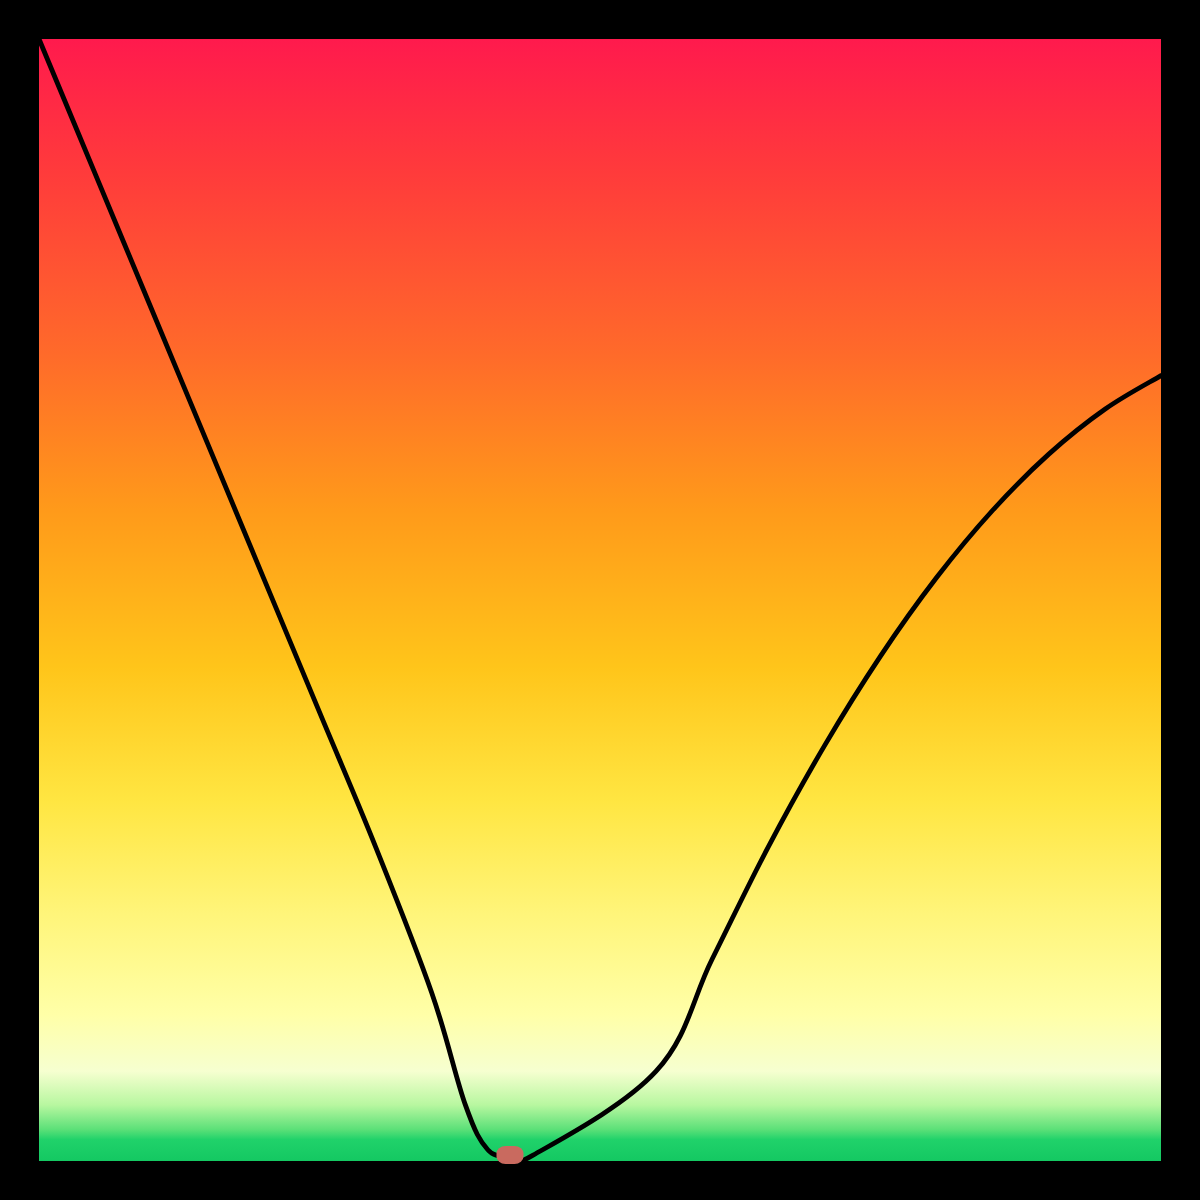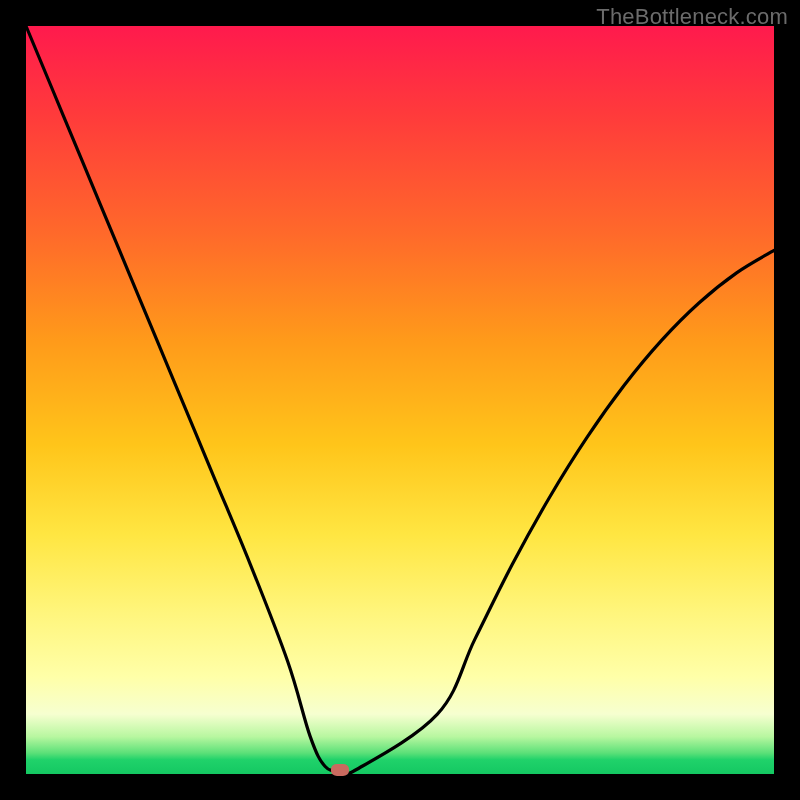--- a/index.html
+++ b/index.html
@@ -61,20 +61,19 @@
     height: 12px;
     border-radius: 6px / 5px;
     background: #c96a5f;
     transform: translate(-50%, -50%);
   }
 </style>
 </head>
 <body>
 
 <div class="frame">
-  <div class="watermark">TheBottleneck.com</div>
   <div class="plot">
     <svg class="curve" viewBox="0 0 748 748" preserveAspectRatio="none">
       <path id="curve-path" d="M 0,0 C 6.731999999999999,16.156799999999997 23.936,57.4464 37.4,89.75999999999999 C 50.864,122.07359999999998 61.336,147.20639999999997 74.8,179.51999999999998 C 88.264,211.8336 98.736,236.96639999999996 112.2,269.28 C 125.664,301.5936 136.136,326.72639999999996 149.6,359.03999999999996 C 163.064,391.3536 173.536,416.4864 187,448.8 C 200.464,481.1136 210.936,504.9 224.4,538.56 C 237.864,572.2199999999999 251.02880000000002,604.8327999999999 261.8,635.8 C 272.57120000000003,666.7672 277.50800000000004,691.7504 284.24,710.6 C 290.972,729.4496 293.8144,734.4612 299.2,740.52 C 304.5856,746.5788 308.77439999999996,743.5868 314.15999999999997,744.26 C 319.5456,744.9331999999999 311.6168,754.358 329.12,744.26 C 346.6232,734.162 389.85760000000005,711.722 411.40000000000003,688.16 C 432.9424,664.598 435.336,640.288 448.8,613.36 C 462.264,586.432 472.736,564.1415999999999 486.2,538.56 C 499.664,512.9784 510.136,494.1288 523.6,471.24 C 537.0640000000001,448.3512 547.5360000000001,431.596 561,411.4 C 574.4639999999999,391.20399999999995 584.936,376.54319999999996 598.4,359.03999999999996 C 611.8639999999999,341.53679999999997 622.3359999999999,328.97040000000004 635.8,314.16 C 649.264,299.3496 659.736,288.8776 673.2,276.76 C 686.6640000000001,264.6424 697.1360000000001,256.2648 710.6,246.83999999999997 C 724.064,237.41519999999997 741.268,228.43919999999997 748,224.39999999999998" fill="none" stroke="#000" stroke-width="3.2" stroke-linejoin="round" stroke-linecap="round"></path>
     </svg>
     <div id="marker" class="marker" style="left: 314.16px; top: 744.26px;"></div>
   </div>
 </div>
 
 </body></html>

